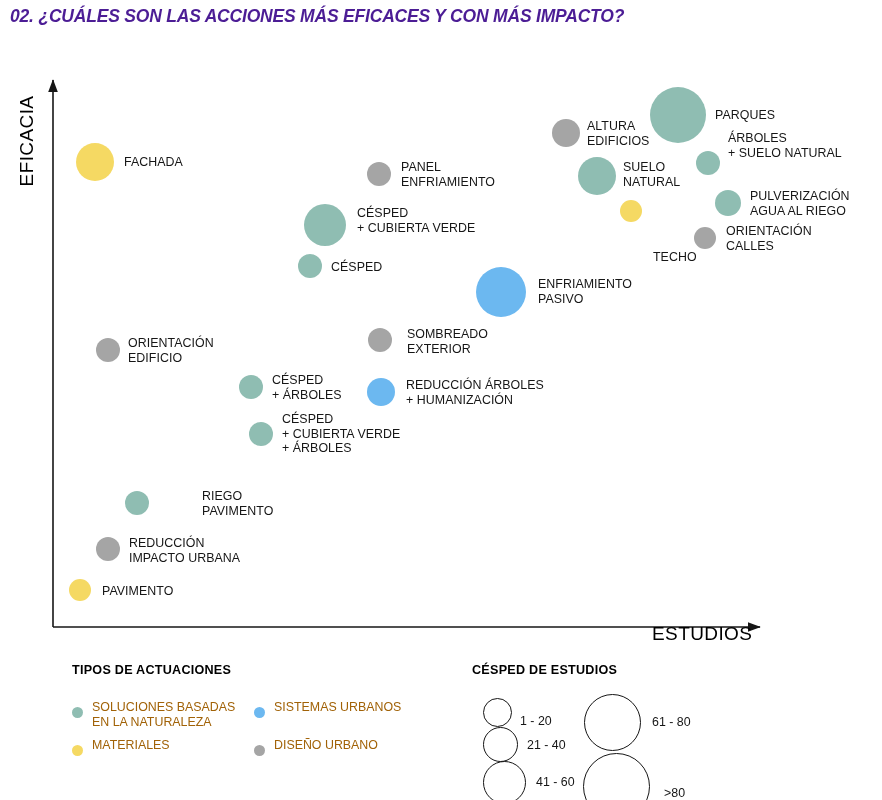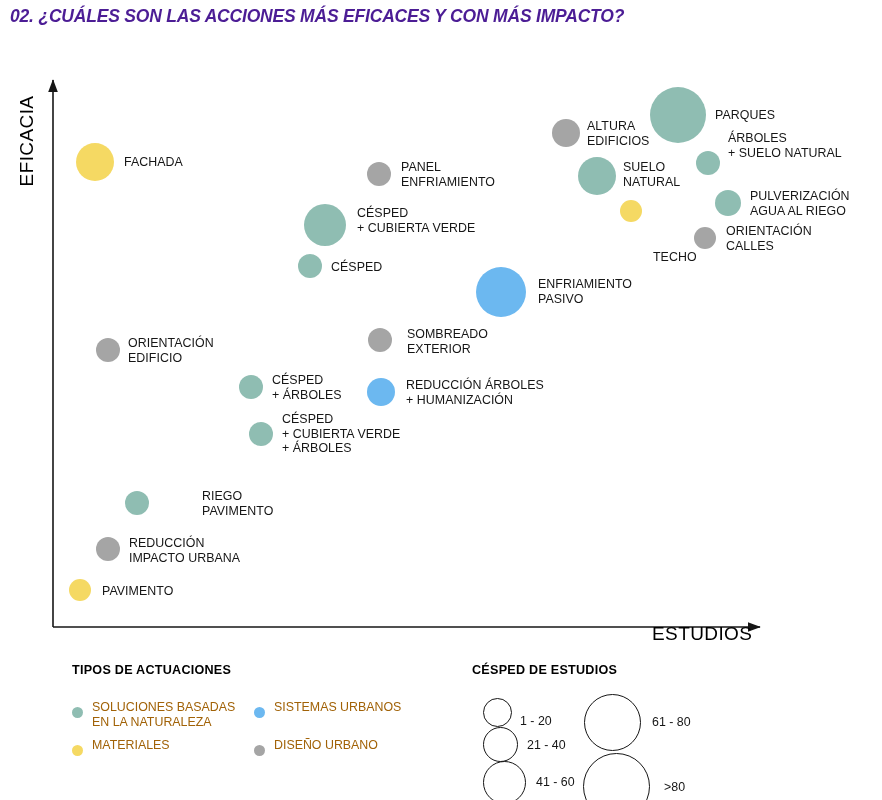--- a/index.html
+++ b/index.html
@@ -260,17 +260,17 @@
     <div id="legend-sizes-items">
         <div class="size-circle" style="left: 10.5px; top: 34.5px; width: 29px; height: 29px;"></div>
         <div class="size-label" style="left: 48px; top: 43px; margin-top: 8px;">1 - 20</div>
         <div class="size-circle" style="left: 10.5px; top: 63.5px; width: 35px; height: 35px;"></div>
         <div class="size-label" style="left: 55px; top: 75px;">21 - 40</div>
         <div class="size-circle" style="left: 10.5px; top: 97.5px; width: 43px; height: 43px;"></div>
         <div class="size-label" style="left: 64px; top: 112px;">41 - 60</div>
         <div class="size-circle" style="left: 111.5px; top: 30.5px; width: 57px; height: 57px;"></div>
         <div class="size-label" style="left: 180px; top: 52px; text-align: right;">61 - 80</div>
         <div class="size-circle" style="left: 110.5px; top: 89.5px; width: 67px; height: 67px;"></div>
-        <div class="size-label" style="left: 192px; top: 117px; text-align: right;">&gt;80</div>
+        <div class="size-label" style="left: 192px; top: 123px; text-align: right;">&gt;80</div>
       </div>
   </div>
 
 </div>
 
 </body></html>

